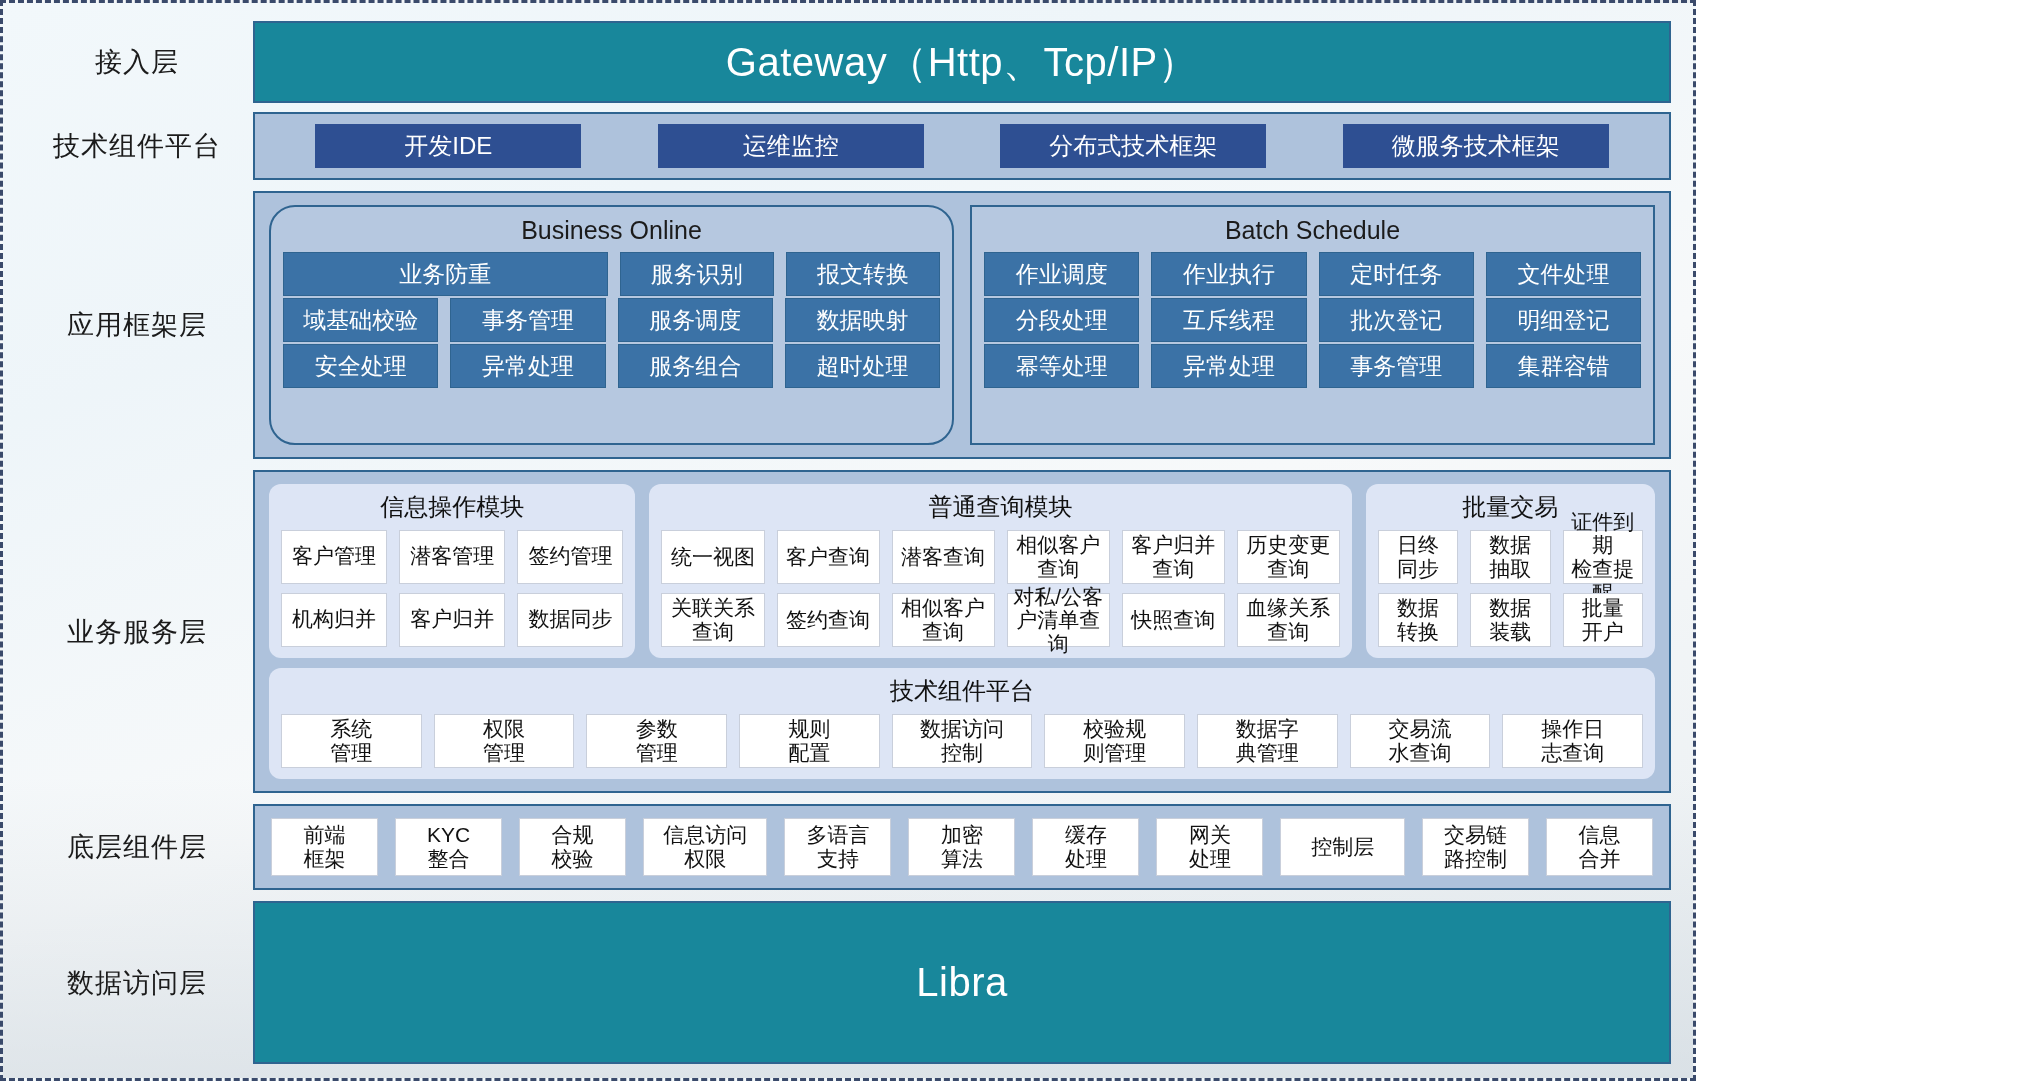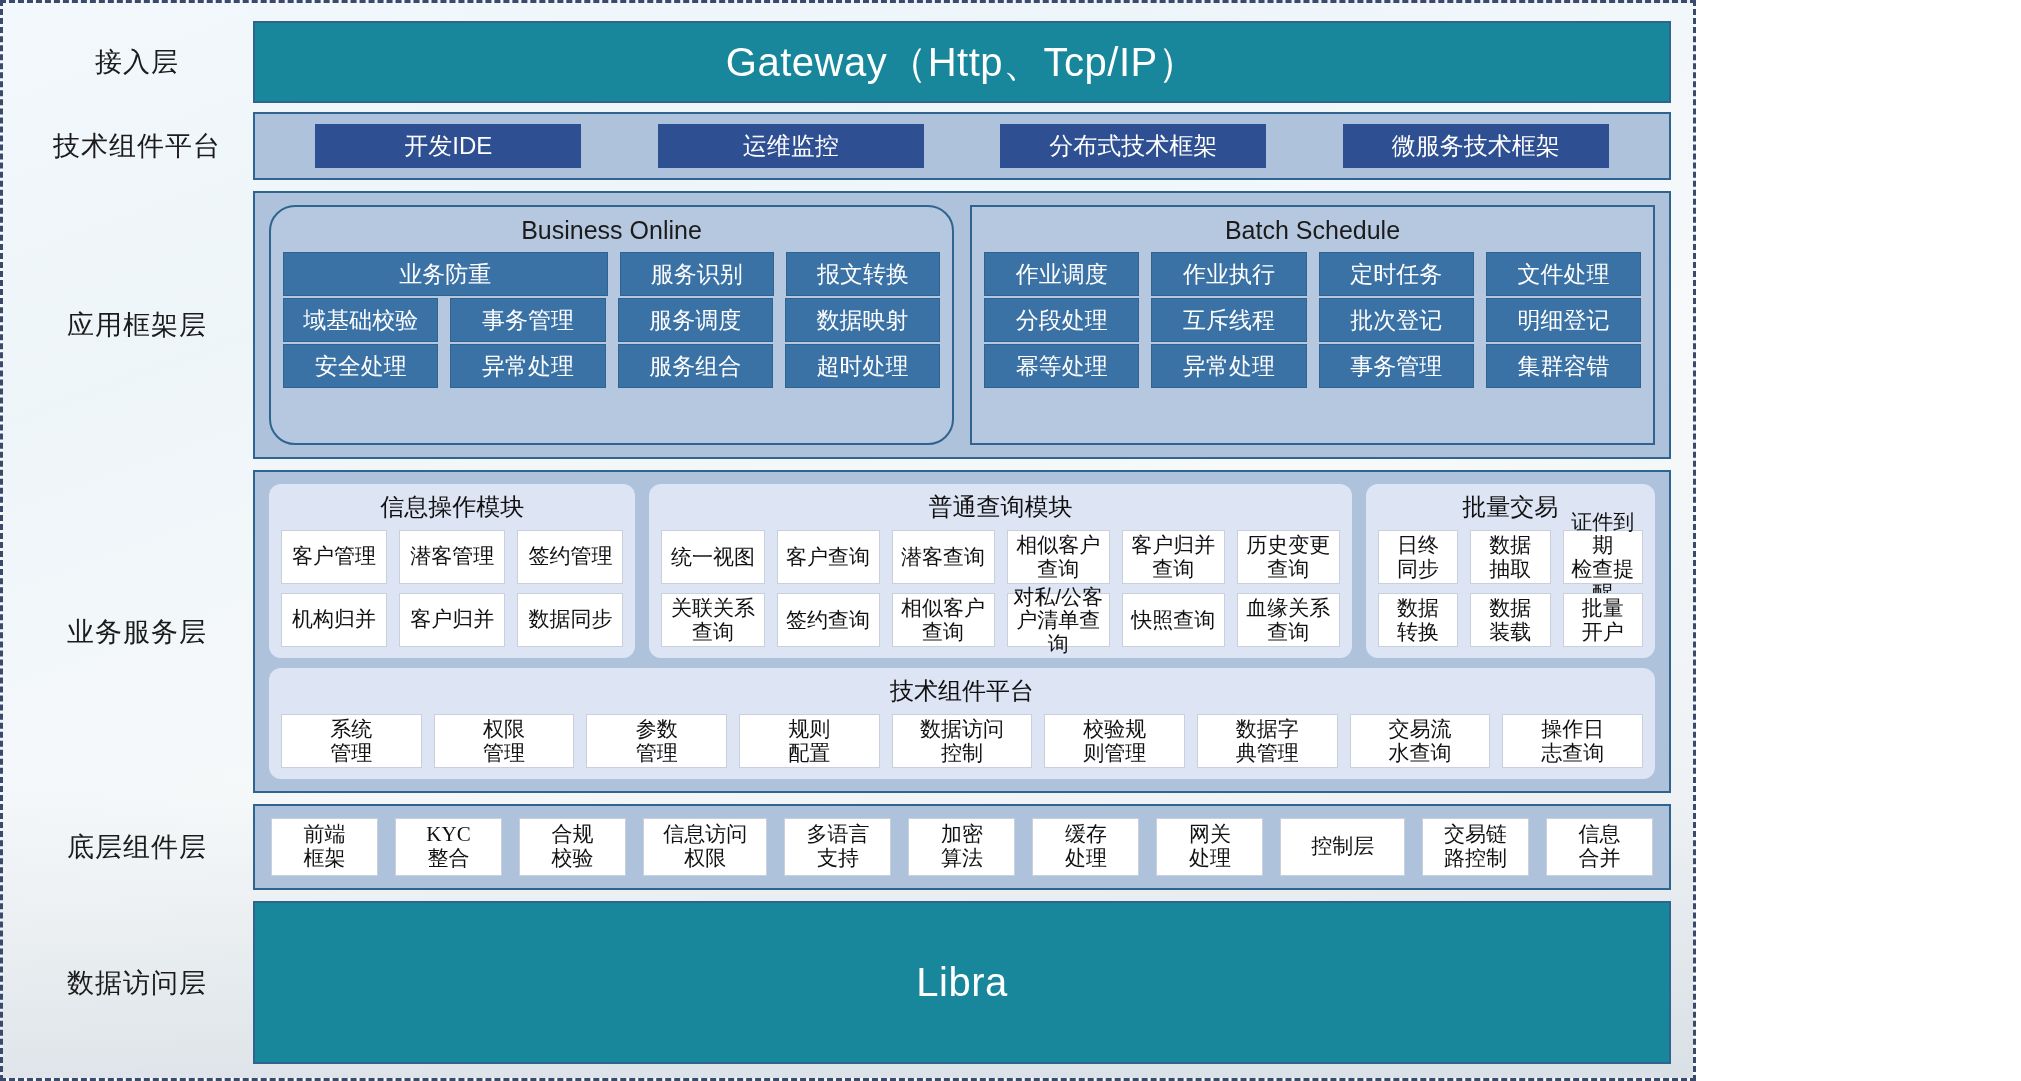--- a/index.html
+++ b/index.html
@@ -283,21 +283,21 @@
 水查询</div>
               <div class="cell-white">操作日
 志查询</div>
             </div>
           </div>
 
         </div>
       </div>
     </div>
 
-    <div class="row" style="flex:0 0 86px; margin-bottom:11px;font-family:Liberation Serif, serif;">
+    <div class="row" style="flex:0 0 86px; margin-bottom:11px;">
       <div class="row-label">底层组件层</div>
       <div class="row-body">
         <div class="comp-band">
           <div class="cell-white">前端
 框架</div>
           <div class="cell-white">KYC
 整合</div>
           <div class="cell-white">合规
 校验</div>
           <div class="cell-white wider">信息访问

